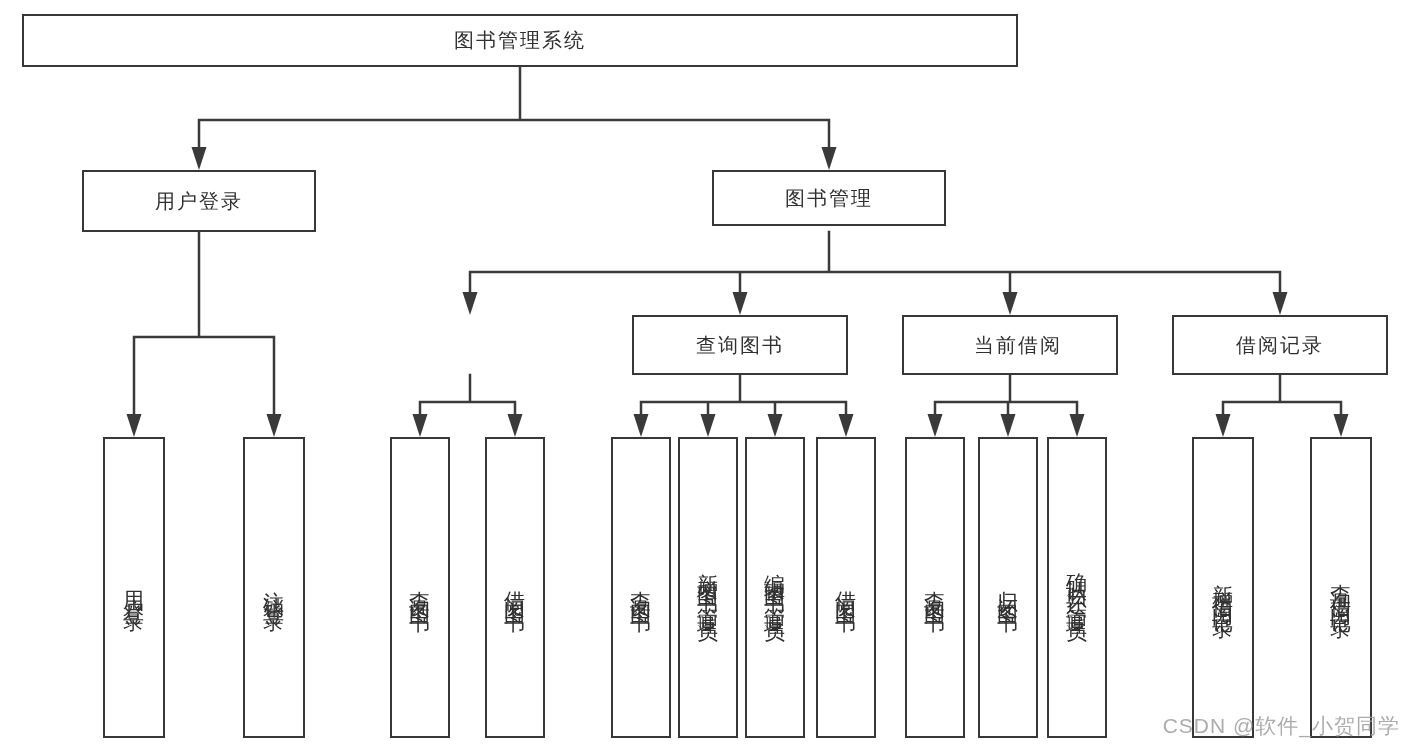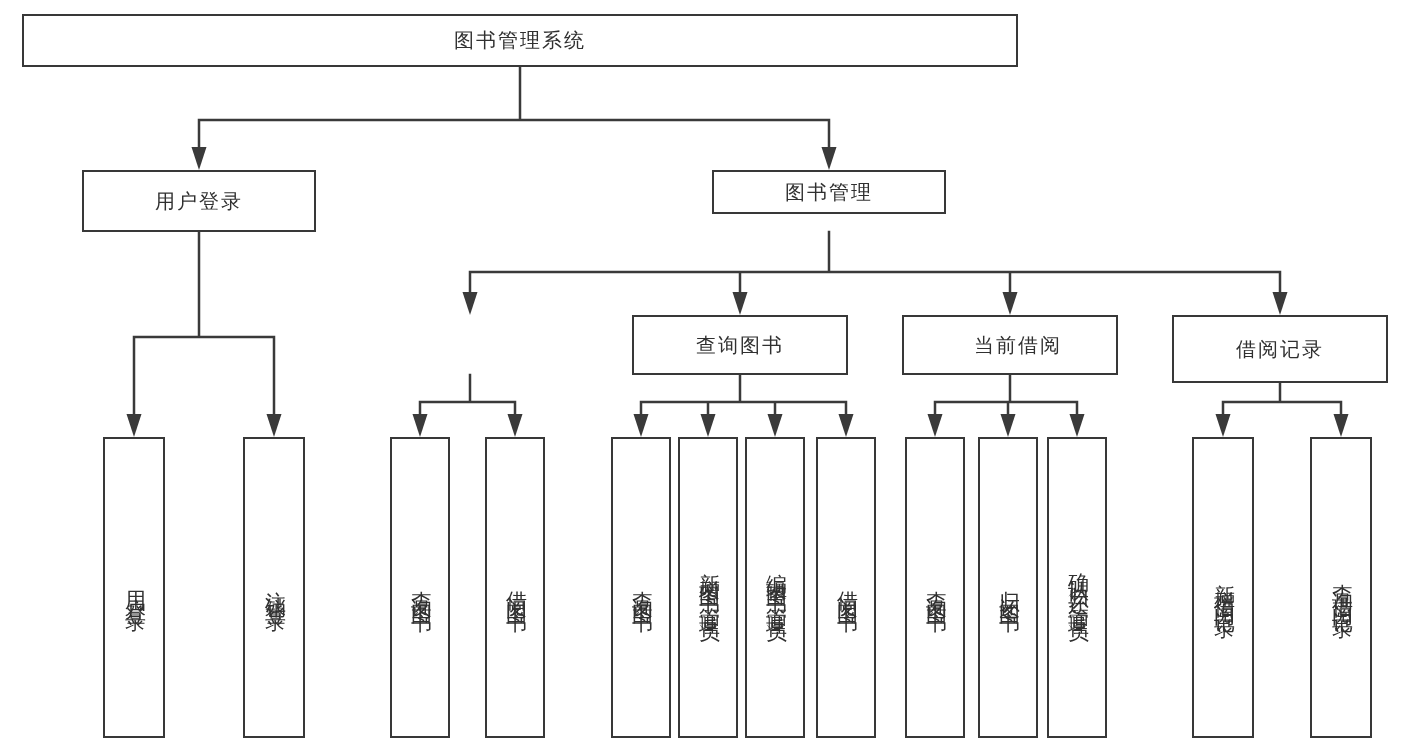--- a/index.html
+++ b/index.html
@@ -19,21 +19,20 @@
   .box {
     position: absolute;
     background: #ffffff;
     border: 2.5px solid #383838;
     box-sizing: border-box;
     display: flex;
     align-items: center;
     justify-content: center;
     color: #303030;
     text-align: center;
-    font-family: Liberation Mono, monospace;
   }
   .h {
     font-size: 20px;
     letter-spacing: 2px;
     white-space: nowrap;
   }
   .root-box {
     border-width: 2px;
     font-size: 20px;
   }
@@ -95,38 +94,39 @@
       <polygon points="1000.5,414 1015.5,414 1008,437"></polygon>
       <polygon points="1069.5,414 1084.5,414 1077,437"></polygon>
       <polygon points="1215.5,414 1230.5,414 1223,437"></polygon>
       <polygon points="1333.5,414 1348.5,414 1341,437"></polygon>
     </g>
   </svg>
 
   <div class="box h root-box" style="left:22px; top:14px; width:996px; height:53px;">图书管理系统</div>
 
   <div class="box h" style="left:82px; top:170px; width:234px; height:62px;">用户登录</div>
-  <div class="box h" style="left:712px; top:170px; width:234px; height:44px;">图书管理</div>
+  <div class="box h" style="left:712px; top:170px; width:234px; height:56px;">图书管理</div>
 
   <div class="box h" style="left:632px; top:315px; width:216px; height:60px;">查询图书</div>
   <div class="box h" style="left:902px; top:315px; width:216px; height:60px;padding-left:16px;">当前借阅</div>
-  <div class="box h" style="left:1172px; top:315px; width:216px; height:68px;">借阅记录</div>
+  <div class="box h" style="left:1172px; top:315px; width:216px; height:60px;">借阅记录</div>
 
   <div class="box v" style="left:103px; top:437px; width:62px; height:301px;">用户登录</div>
   <div class="box v" style="left:243px; top:437px; width:62px; height:301px;">注销登录</div>
 
   <div class="box v" style="left:390px; top:437px; width:60px; height:301px;">查询图书</div>
   <div class="box v" style="left:485px; top:437px; width:60px; height:301px;">借阅图书</div>
 
   <div class="box v" style="left:611px; top:437px; width:60px; height:301px;">查询图书</div>
   <div class="box v" style="left:678px; top:437px; width:60px; height:301px;">新增图书（管理员）</div>
   <div class="box v" style="left:745px; top:437px; width:60px; height:301px;">编辑图书（管理员）</div>
   <div class="box v" style="left:816px; top:437px; width:60px; height:301px;">借阅图书</div>
 
   <div class="box v" style="left:905px; top:437px; width:60px; height:301px;">查询图书</div>
   <div class="box v" style="left:978px; top:437px; width:60px; height:301px;">归还图书</div>
   <div class="box v" style="left:1047px; top:437px; width:60px; height:301px;">确认归还（管理员）</div>
 
   <div class="box v" style="left:1192px; top:437px; width:62px; height:301px;">新增借阅记录</div>
   <div class="box v" style="left:1310px; top:437px; width:62px; height:301px;">查询借阅记录</div>
 
+  <div class="watermark">CSDN @软件_小贺同学</div>
 
 </div>
 
 </body></html>

